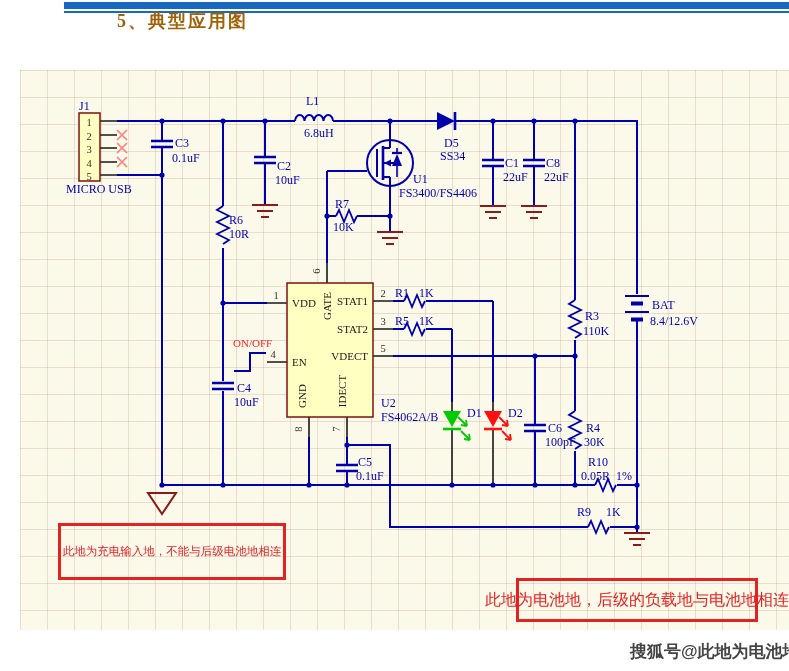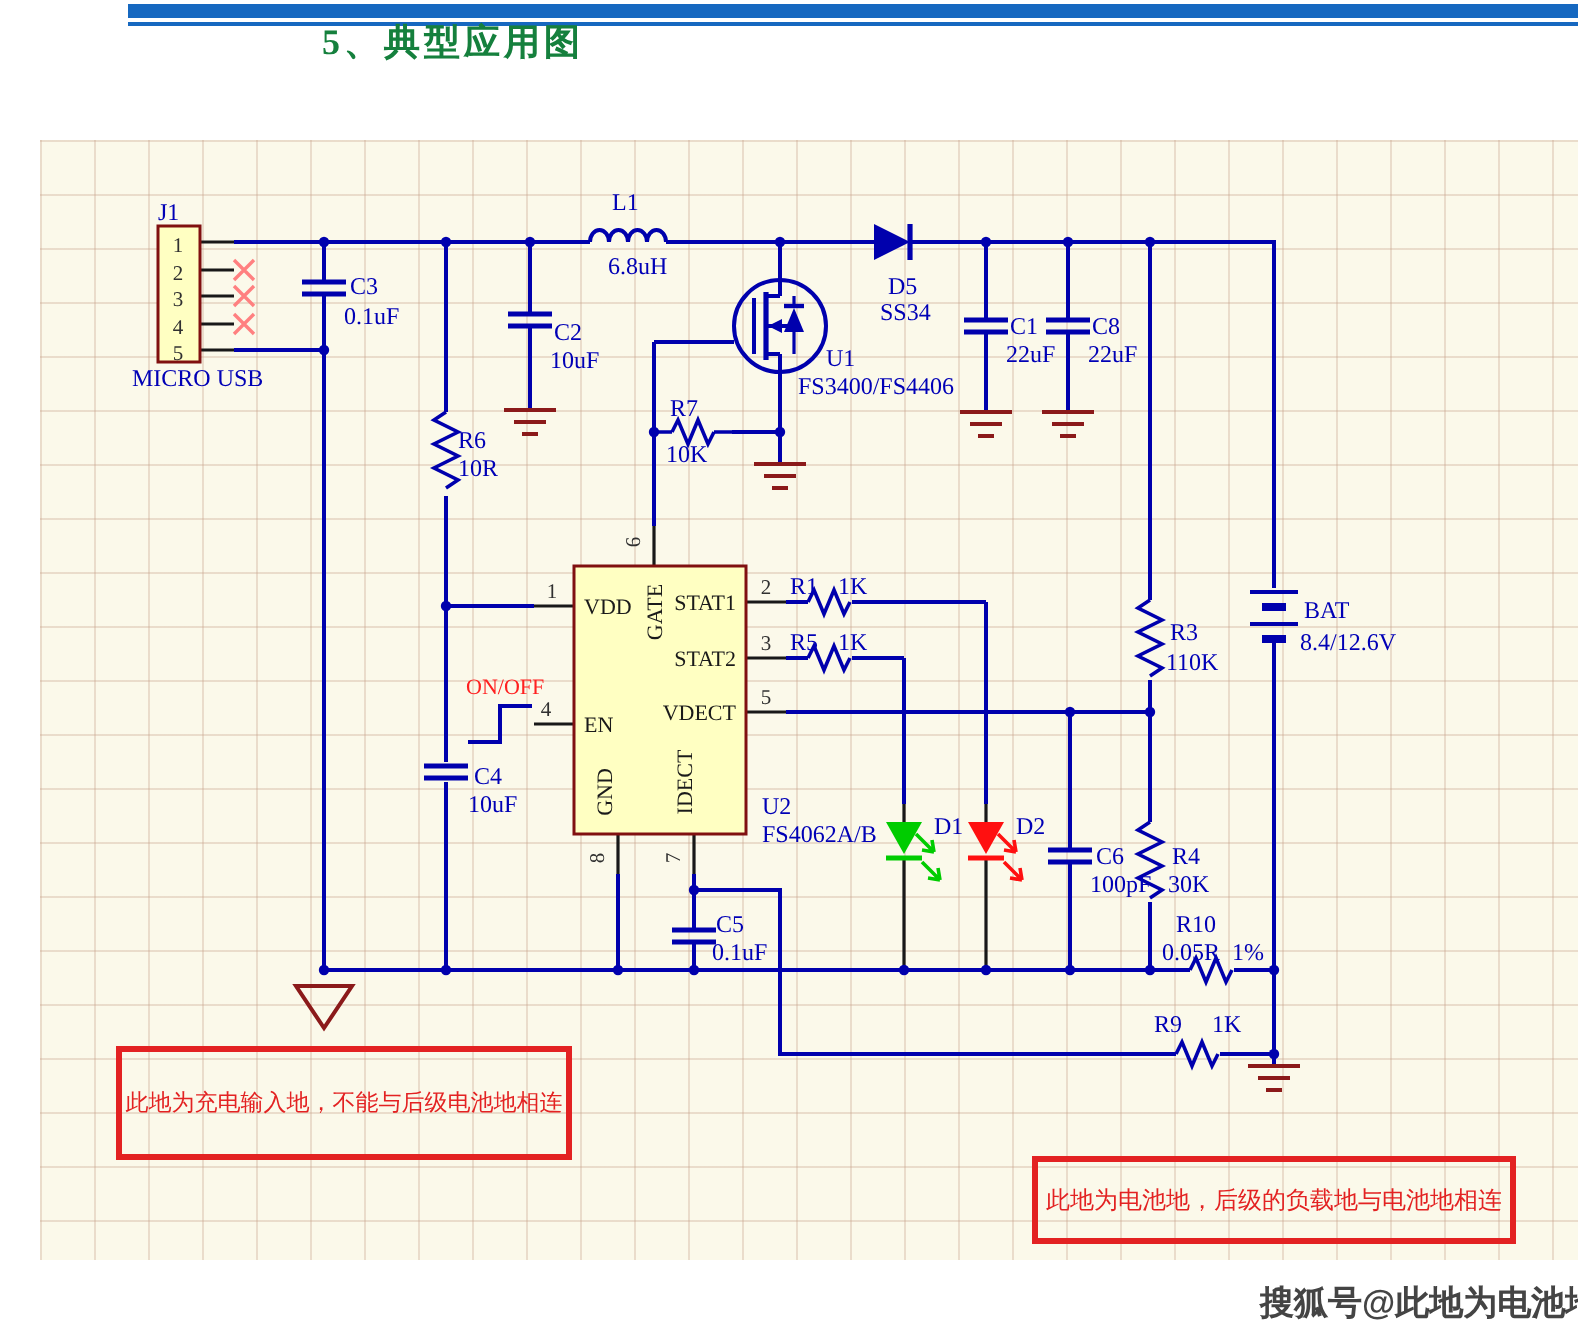--- a/index.html
+++ b/index.html
@@ -3,41 +3,41 @@
 <meta charset="utf-8">
 <style>
   html,body{margin:0;padding:0;}
   body{
     width:789px;height:671px;position:relative;background:#ffffff;
     font-family:"Liberation Serif","DejaVu Serif",serif;overflow:hidden;
   }
   .topbar-thick{position:absolute;left:64px;top:2px;width:725px;height:7px;background:#1668c0;}
   .topbar-thin{position:absolute;left:64px;top:11px;width:725px;height:2px;background:#1668c0;}
   .page-title{
-    position:absolute;left:117px;top:9px;color:#15803d;font-weight:bold;
-    font-size:18px;letter-spacing:2px;white-space:nowrap;margin-left:44px;
+    position:absolute;left:117px;top:9px;color:#a16207;font-weight:bold;
+    font-size:18px;letter-spacing:2px;white-space:nowrap;
   }
   .schematic-bg{
     position:absolute;left:20px;top:70px;width:769px;height:560px;
     background-color:#fbf9ea;
     background-image:
       linear-gradient(rgba(200,162,140,0.33) 1px, transparent 1px),
       linear-gradient(90deg, rgba(200,162,140,0.33) 1px, transparent 1px);
     background-size:27px 27px;
   }
   svg.sch{position:absolute;left:0;top:0;}
   svg text{font-family:"Liberation Serif","DejaVu Serif",serif;}
   .lbl{fill:#0000b6;font-size:12px;}
   .pname{fill:#1a1a1a;font-size:11px;}
   .pnum{fill:#303030;font-size:10.5px;}
   .redlbl{fill:#ff2020;font-size:11px;}
   .note-box{
     position:absolute;border:3px solid #e32222;color:#e32222;
     display:flex;align-items:center;justify-content:center;
-    font-size:12px;white-space:nowrap;background:transparent;
+    font-size:16px;white-space:nowrap;background:transparent;
   }
   .note-box.left{left:58px;top:523px;width:222px;height:51px;font-size:11.5px;}
   .note-box.right{left:516px;top:578px;width:236px;height:38px;}
   .watermark{
     position:absolute;left:630px;top:640px;width:159px;color:rgba(35,35,35,0.85);
     font-weight:bold;font-size:17px;white-space:nowrap;
     font-family:"Liberation Sans","DejaVu Sans",sans-serif;
   }
 </style>
 </head>

